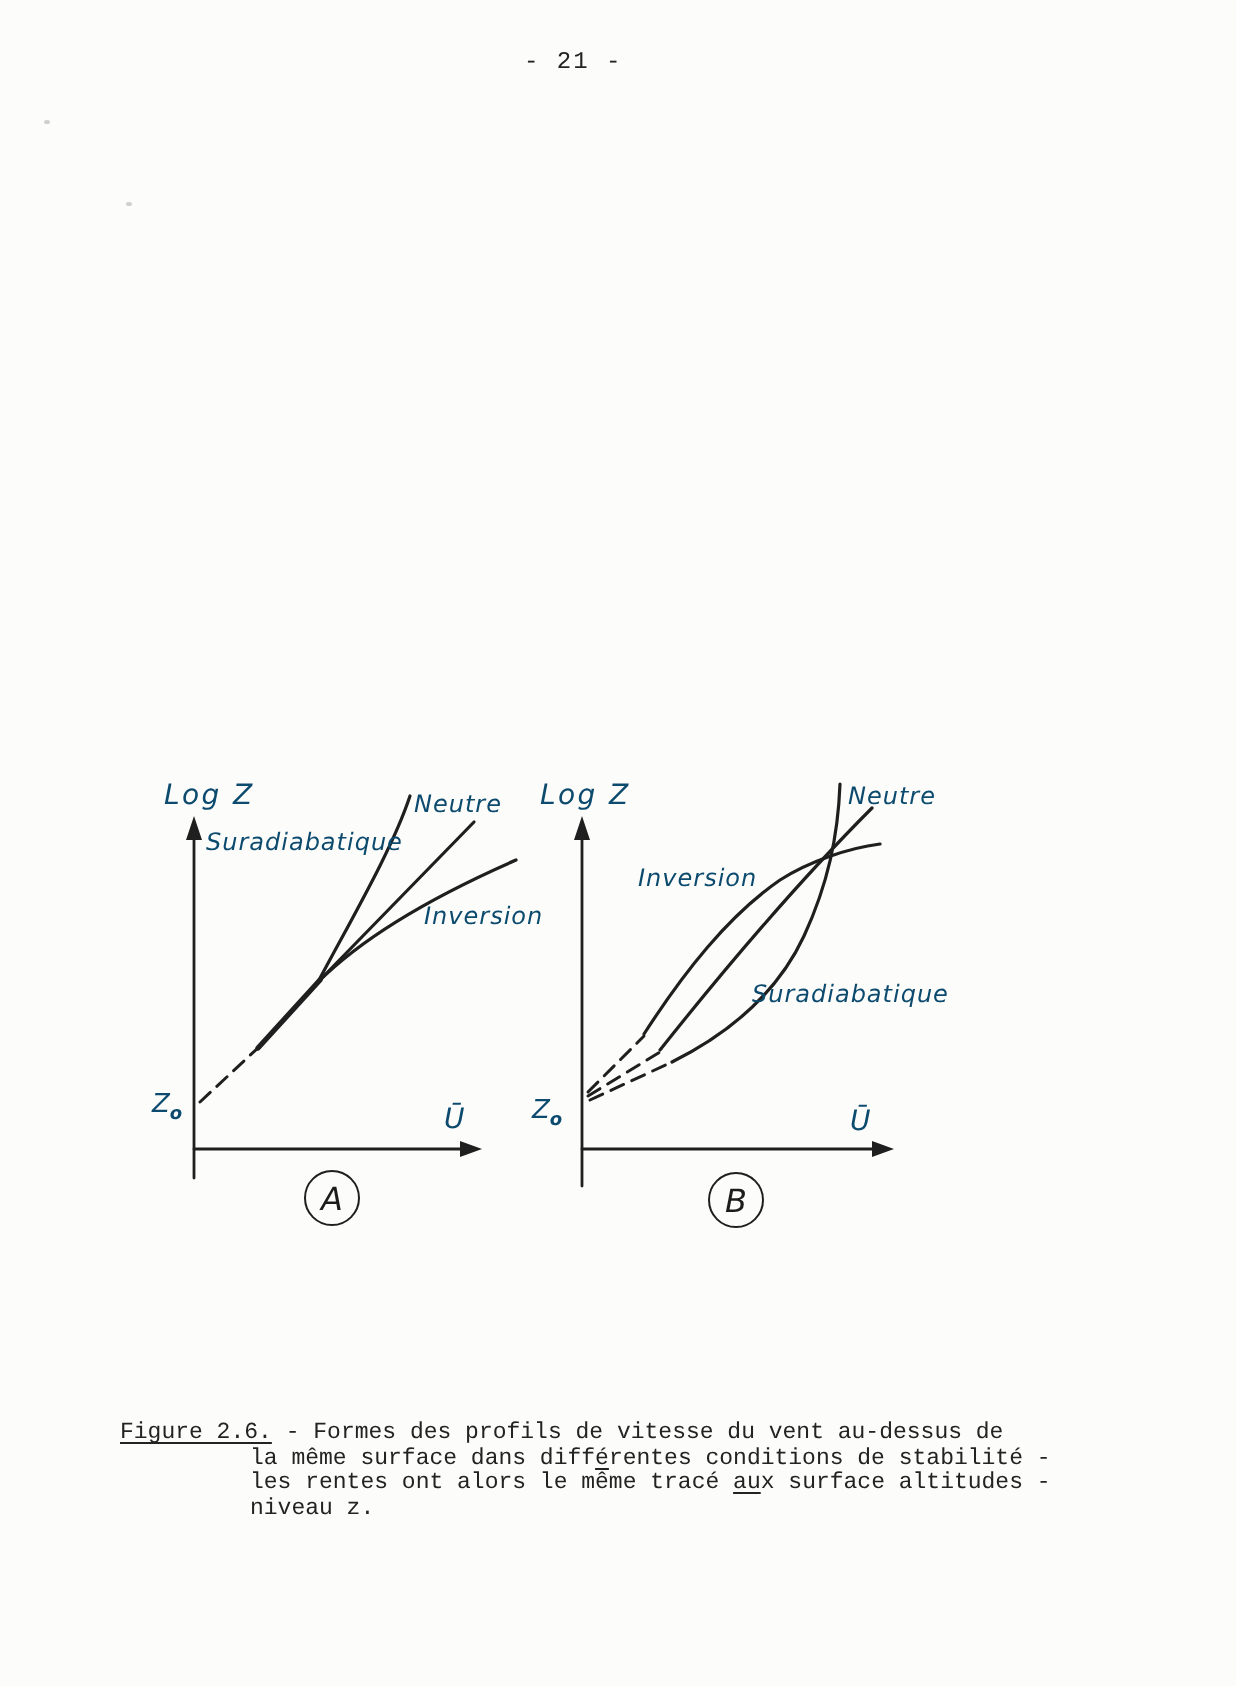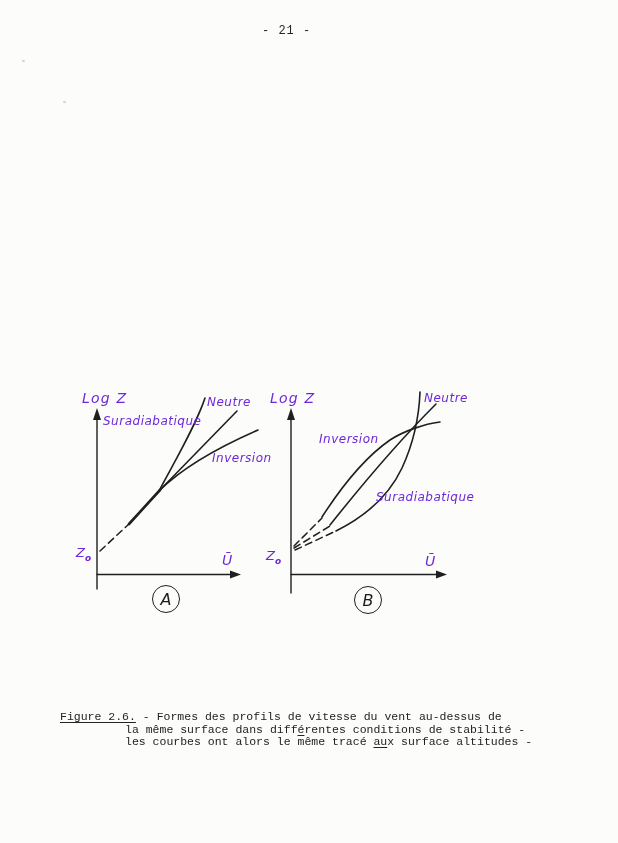--- a/index.html
+++ b/index.html
@@ -17,21 +17,21 @@
     font-size:12px;letter-spacing:1px;color:#242424;
   }
   svg.canvas{position:absolute;left:0;top:0;}
   .ink path{stroke:#1f1f1f;stroke-width:1.6;fill:none;stroke-linecap:round;}
   .ink path.axis{stroke-width:1.4;}
   .ink path.dash{stroke-dasharray:7 4.5;stroke-width:1.5;}
   .ink path.thick{stroke-width:2.6;}
   .ink polygon{fill:#1f1f1f;stroke:none;}
   .lbl{
     position:absolute;font-style:italic;white-space:nowrap;
-    font-size:12px;letter-spacing:0.5px;color:#6d28d9;
+    font-size:12px;letter-spacing:0.5px;color:#0c4a6e;
   }
   .lbl.logz{font-size:14px;letter-spacing:1.2px;}
   .lbl.axis-u{font-size:14px;}
   .lbl.origin{font-size:13px;letter-spacing:0;}
   .lbl.origin sub{font-size:9px;font-weight:bold;}
   .badge{
     position:absolute;width:28px;height:28px;box-sizing:border-box;
     border:1.6px solid #1f1f1f;border-radius:50%;
     display:flex;align-items:center;justify-content:center;
     font-style:italic;font-size:16px;color:#1c1c1c;
@@ -102,17 +102,18 @@
   <span class="lbl origin" style="left:266px;top:548px"><span>Z</span><sub>o</sub></span>
   <span class="lbl axis-u" style="left:425px;top:553px">Ū</span>
   <div class="badge" style="left:354px;top:586px">
       <span>B</span>
     </div>
 
   <div class="caption">
     <div class="cap-line"><span class="fig-label">Figure 2.6.</span><span> - </span><span id="cap-first"><span>Formes des profils de vitesse du vent au-dessus de</span></span></div>
     <div id="cap-rest">
         <div class="cap-line cont"><span>la même surface dans diff</span><span class="u">é</span><span>rentes conditions de stabilité -</span></div>
-        <div class="cap-line cont"><span>les courbes ont alors le même tracé </span><span class="u">au</span><span>x surface altitudes -</span></div>
+        <div class="cap-line cont"><span>les rentes ont alors le même tracé </span><span class="u">au</span><span>x surface altitudes -</span></div>
+        <div class="cap-line cont"><span>niveau z.</span></div>
       </div>
   </div>
 
 </div>
 
 </body></html>

